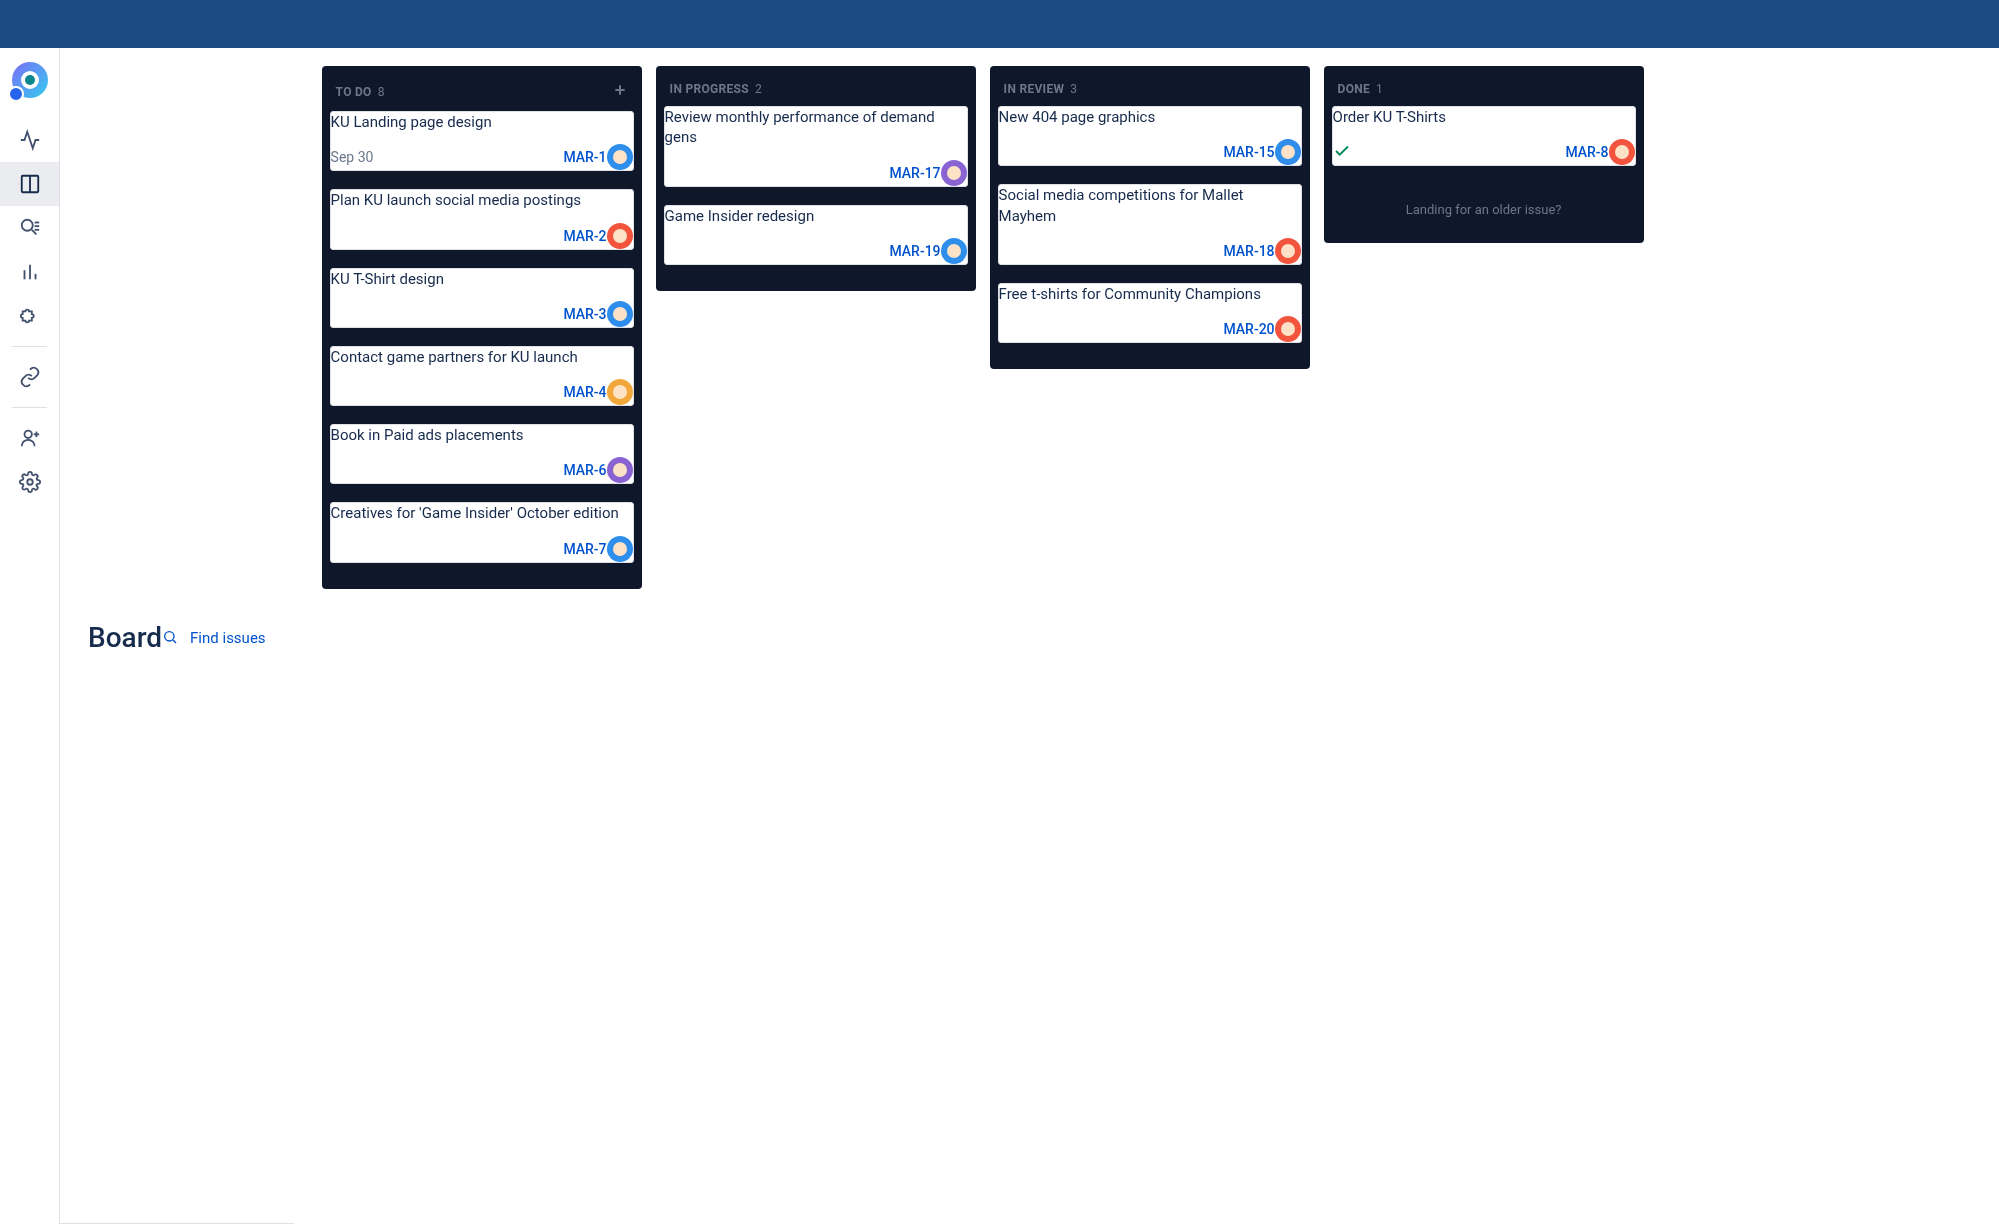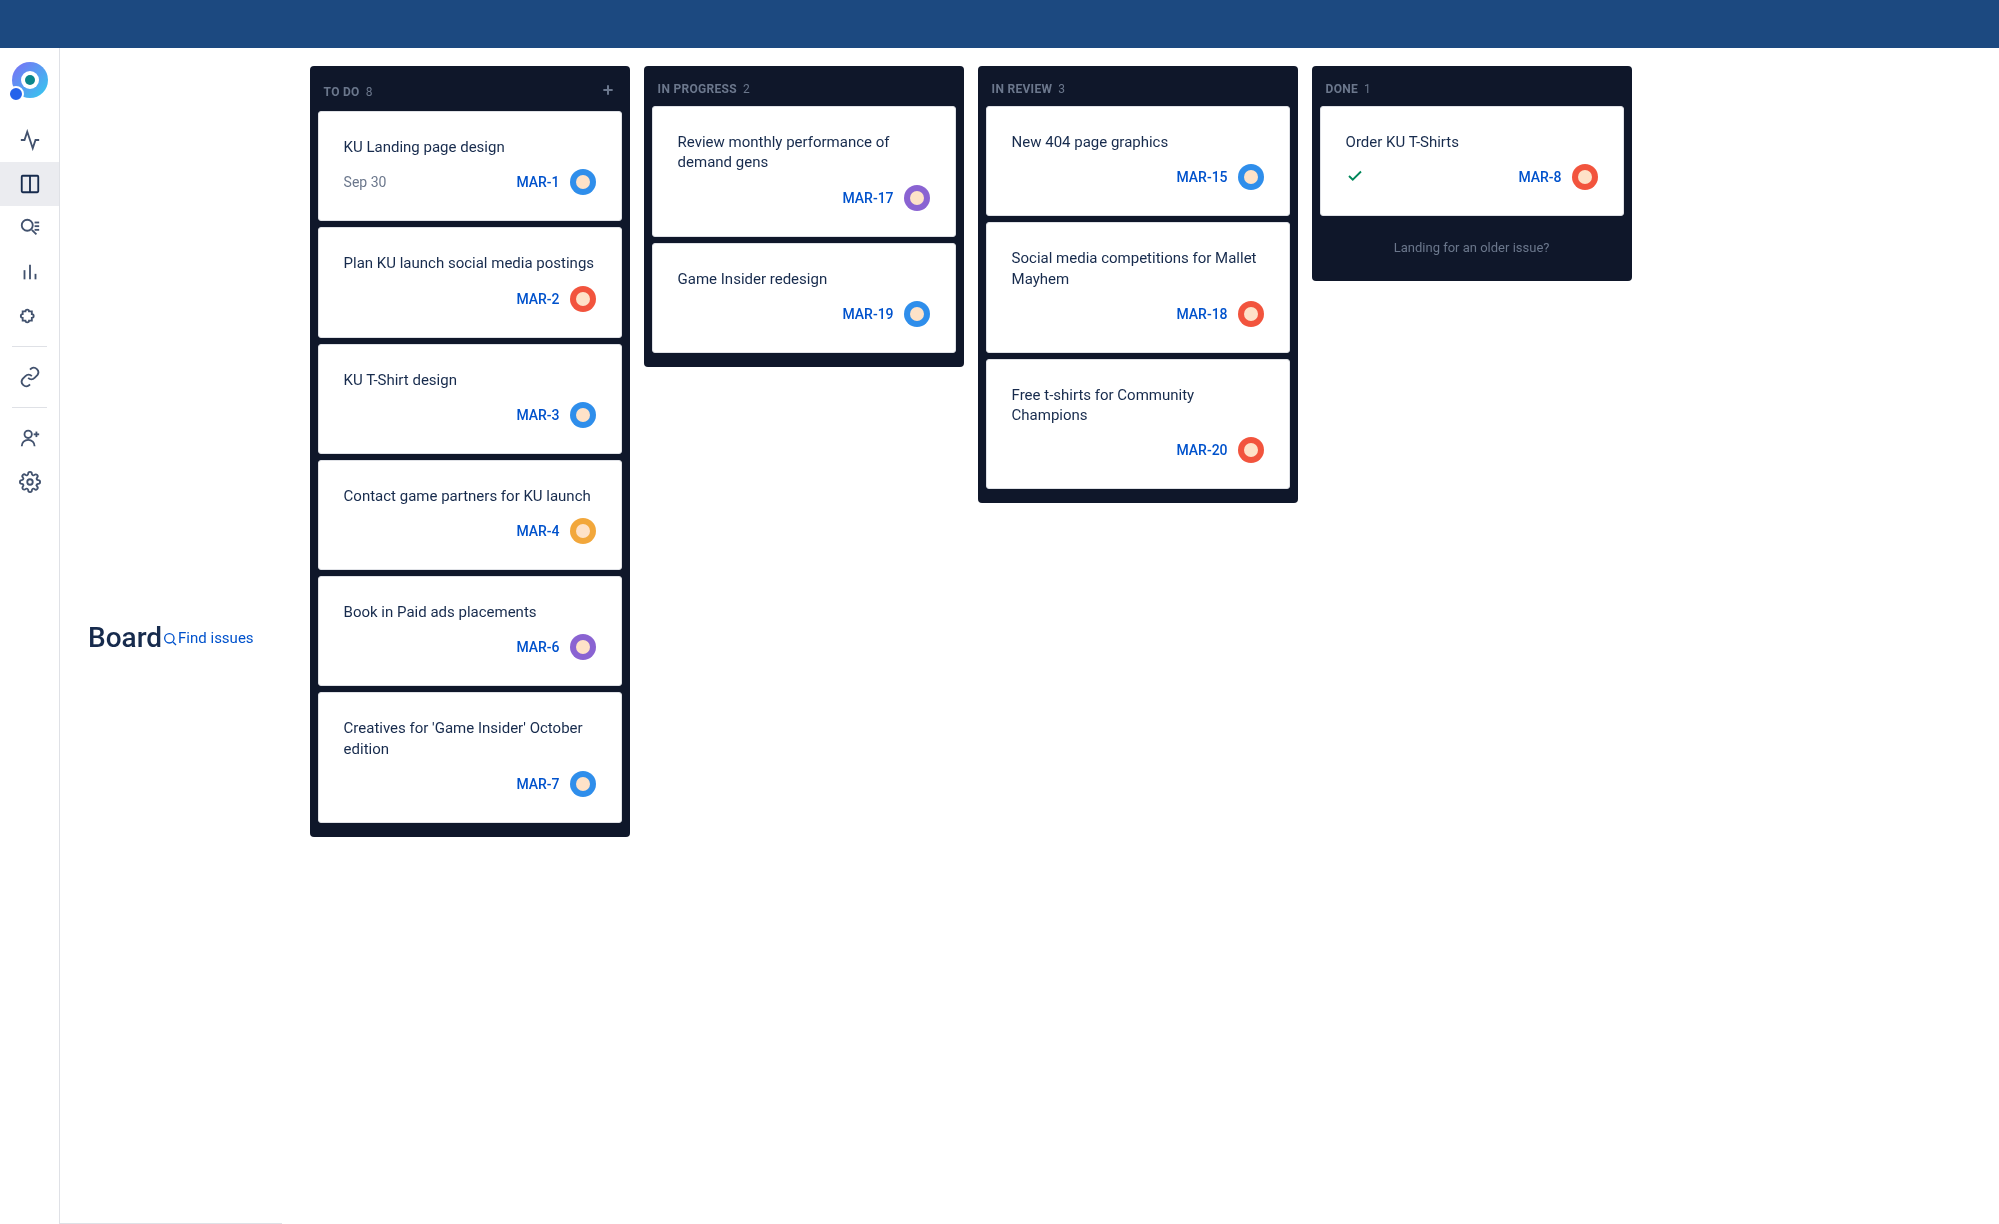--- a/index.html
+++ b/index.html
@@ -13,37 +13,37 @@
 .logo-pupil { width: 10px; height: 10px; border-radius: 50%; background: #0B878D; }
 .logo-badge { position: absolute; left: -4px; bottom: -4px; width: 16px; height: 16px; border-radius: 50%; background: #2563EB; border: 2px solid #fff; }
 .nav-group { display:flex; flex-direction:column; align-items:center; width:100%; }
 .nav-item { width: 100%; height: 44px; display:flex; align-items:center; justify-content:center; cursor:pointer; color:#42526E; }
 .nav-item.active { background:#EBECF0; color:#172B4D; }
 .nav-divider { width: 60%; height: 1px; background:#DFE1E6; margin: 8px 0; }
 .nav-item svg { width:22px; height:22px; }
 .main { flex:1; display:flex; overflow:hidden; }
 .header { display:flex; align-items:center; justify-content:space-between; padding: 24px 28px 20px 28px; border-bottom:1px solid #DFE1E6; }
 .title { font-size: 28px; font-weight: 500; color:#172B4D; }
-.find-issues { display:flex; align-items:flex-end; gap:0; color:#0052CC; font-size:15px; cursor:pointer; }
+.find-issues { display:flex; align-items:flex-start; gap:12px; color:#0052CC; font-size:15px; cursor:pointer; }
 .find-issues svg { width:16px; height:16px; }
 .board-area { flex:1; overflow:auto; background:#fff; padding: 18px 0 18px 28px; }
 .columns { display:flex; gap:14px; align-items:flex-start; }
 .column { width: 320px; background:#0f172a; border-radius:4px; padding:8px; flex-shrink:0; }
 .col-header { display:flex; align-items:center; justify-content:space-between; padding: 8px 6px 10px 6px; }
 .col-title-wrap { display:flex; align-items:baseline; gap:6px; }
 .col-title { font-size:12px; font-weight:700; color:#6B778C; letter-spacing:0.3px; }
 .col-count { font-size:12px; color:#6B778C; }
 .add-btn { color:#6B778C; cursor:pointer; }
 .add-btn svg { width:16px; height:16px; }
-.card { background:#fff; border:1px solid #DFE1E6; border-radius:3px; padding:25px; margin-bottom:6px; cursor:pointer; }
+.card { background:#fff; border:1px solid #DFE1E6; border-radius:3px; padding:0; margin-bottom:18px; cursor:pointer; }
 .card-title { font-size:15px; color:#172B4D; line-height:1.35; margin-bottom:12px; }
 .card-footer { display:flex; align-items:center; justify-content:space-between; }
 .card-footer-left { display:flex; align-items:center; gap:8px; }
 .card-date { font-size:14px; color:#6B778C; }
-.card-right { display:flex; align-items:center; gap:10px; }
+.card-right { display:flex; align-items:center; }
 .card-key { font-size:14px; font-weight:500; color:#0052CC; }
 .avatar { width:26px; height:26px; border-radius:50%; display:flex; align-items:center; justify-content:center; flex-shrink:0; }
 .avatar-face { width:14px; height:14px; border-radius:50%; background:#FEE2C8; position:relative; }
 .older-text { text-align:center; font-size:13px; color:#6B778C; padding:18px 6px; }
 .check-icon { color:#00875A; }
 </style>
 </head>
 <body>
 
 <div class="top-banner"></div>

